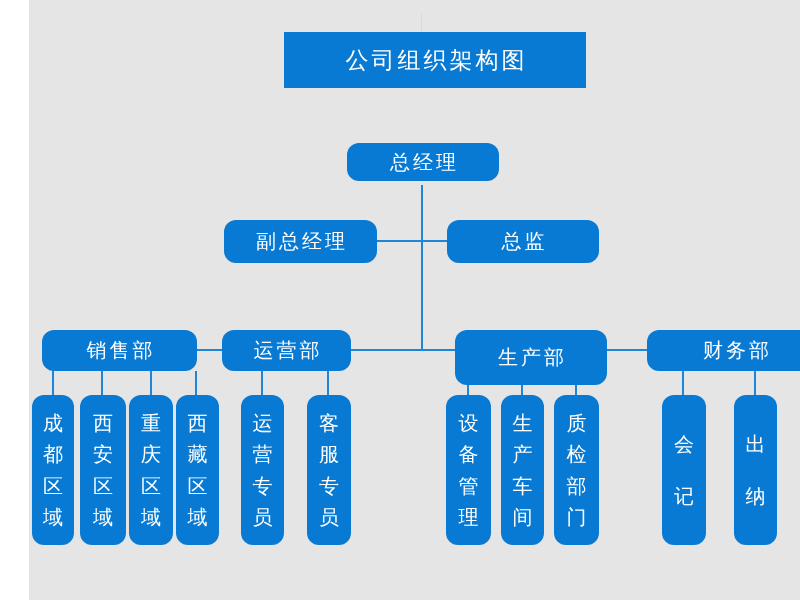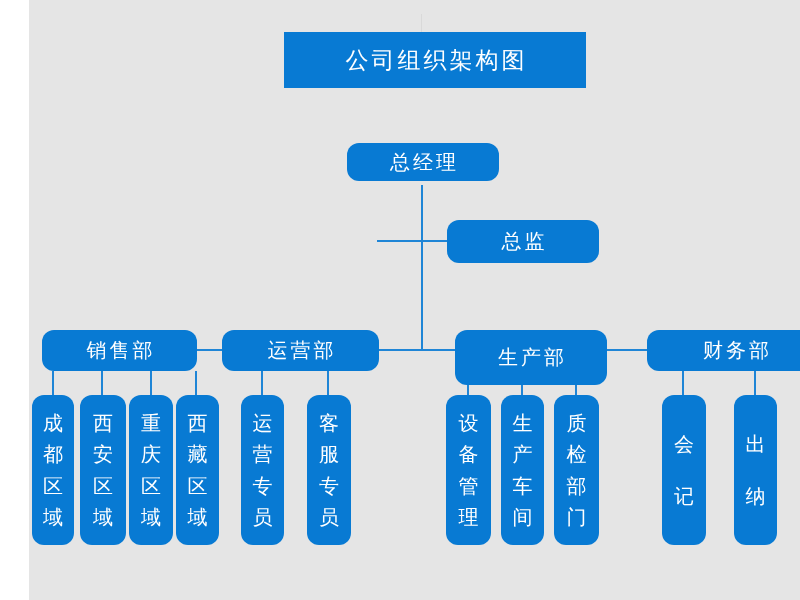--- a/index.html
+++ b/index.html
@@ -54,24 +54,25 @@
   <div class="line v" style="left:438px;top:371px;height:24px"></div>
   <div class="line v" style="left:492px;top:371px;height:24px"></div>
   <div class="line v" style="left:546px;top:371px;height:24px"></div>
   <div class="line v" style="left:653px;top:371px;height:24px"></div>
   <div class="line v" style="left:725px;top:371px;height:24px"></div>
 
   <div class="node title" style="left:255px;top:32px;width:302px;height:56px">公司组织架构图</div>
 
   <div class="node" style="left:318px;top:143px;width:152px;height:38px">总经理</div>
 
+  <div class="node" style="left:195px;top:220px;width:153px;height:43px">副总经理</div>
   <div class="node" style="left:13px;top:330px;width:155px;height:41px">销售部</div>
 
   <div class="node" style="left:418px;top:220px;width:152px;height:43px">总监</div>
-  <div class="node" style="left:193px;top:330px;width:157px;height:41px">运营部</div>
+  <div class="node" style="left:193px;top:330px;width:129px;height:41px">运营部</div>
   <div class="node" style="left:426px;top:330px;width:152px;height:55px">生产部</div>
   <div class="node" style="left:618px;top:330px;width:178px;height:41px">财务部</div>
 
   <div class="node vnode" style="left:3px;top:395px;width:42px;height:150px">
       <span>成</span>
       <span>都</span>
       <span>区</span>
       <span>域</span>
     </div>
   <div class="node vnode" style="left:51px;top:395px;width:46px;height:150px">

